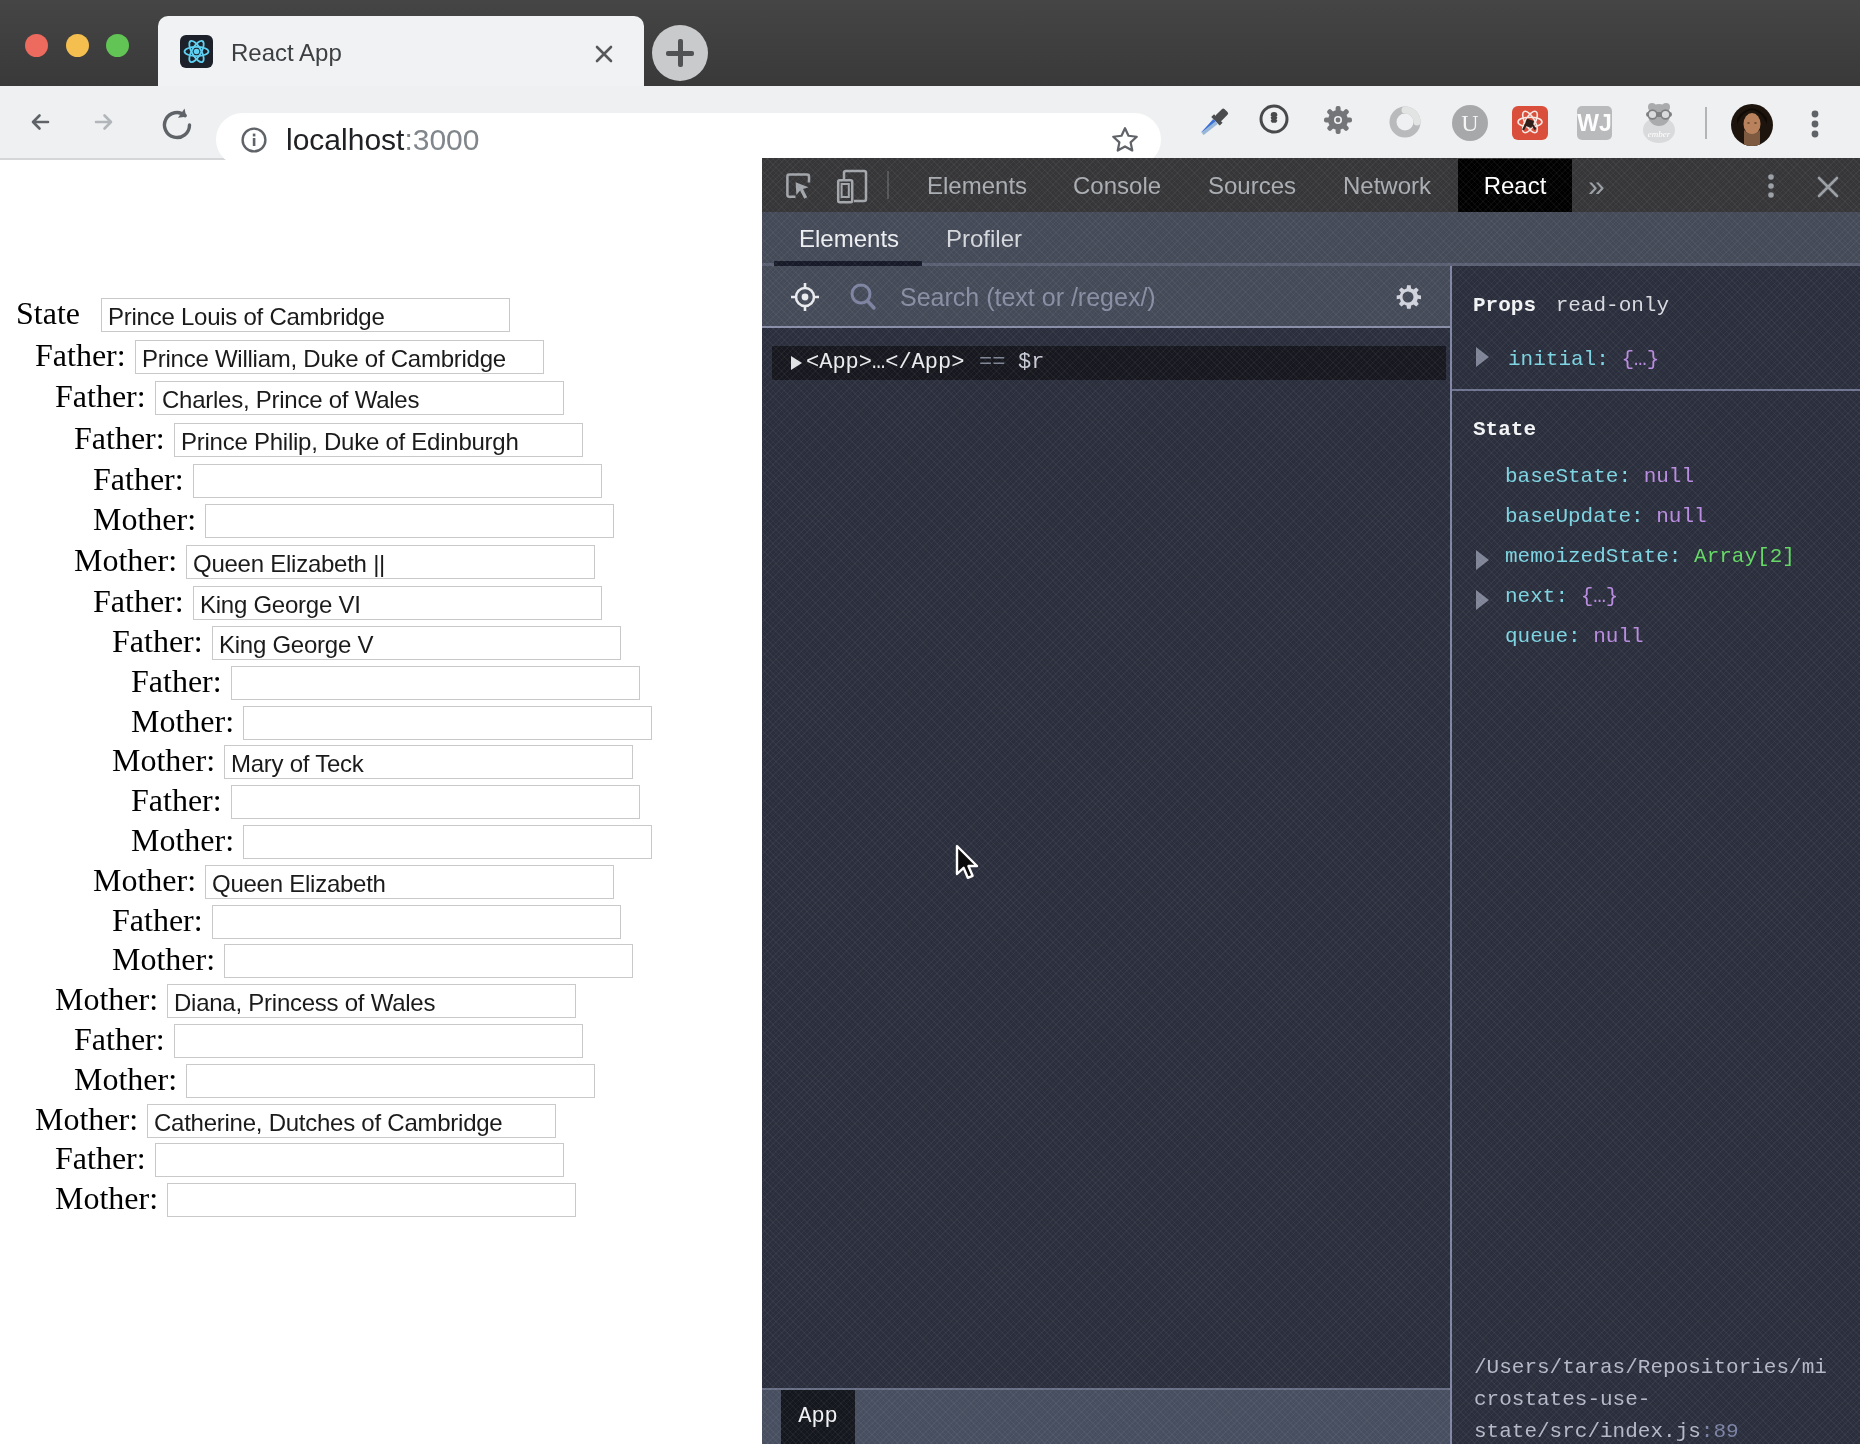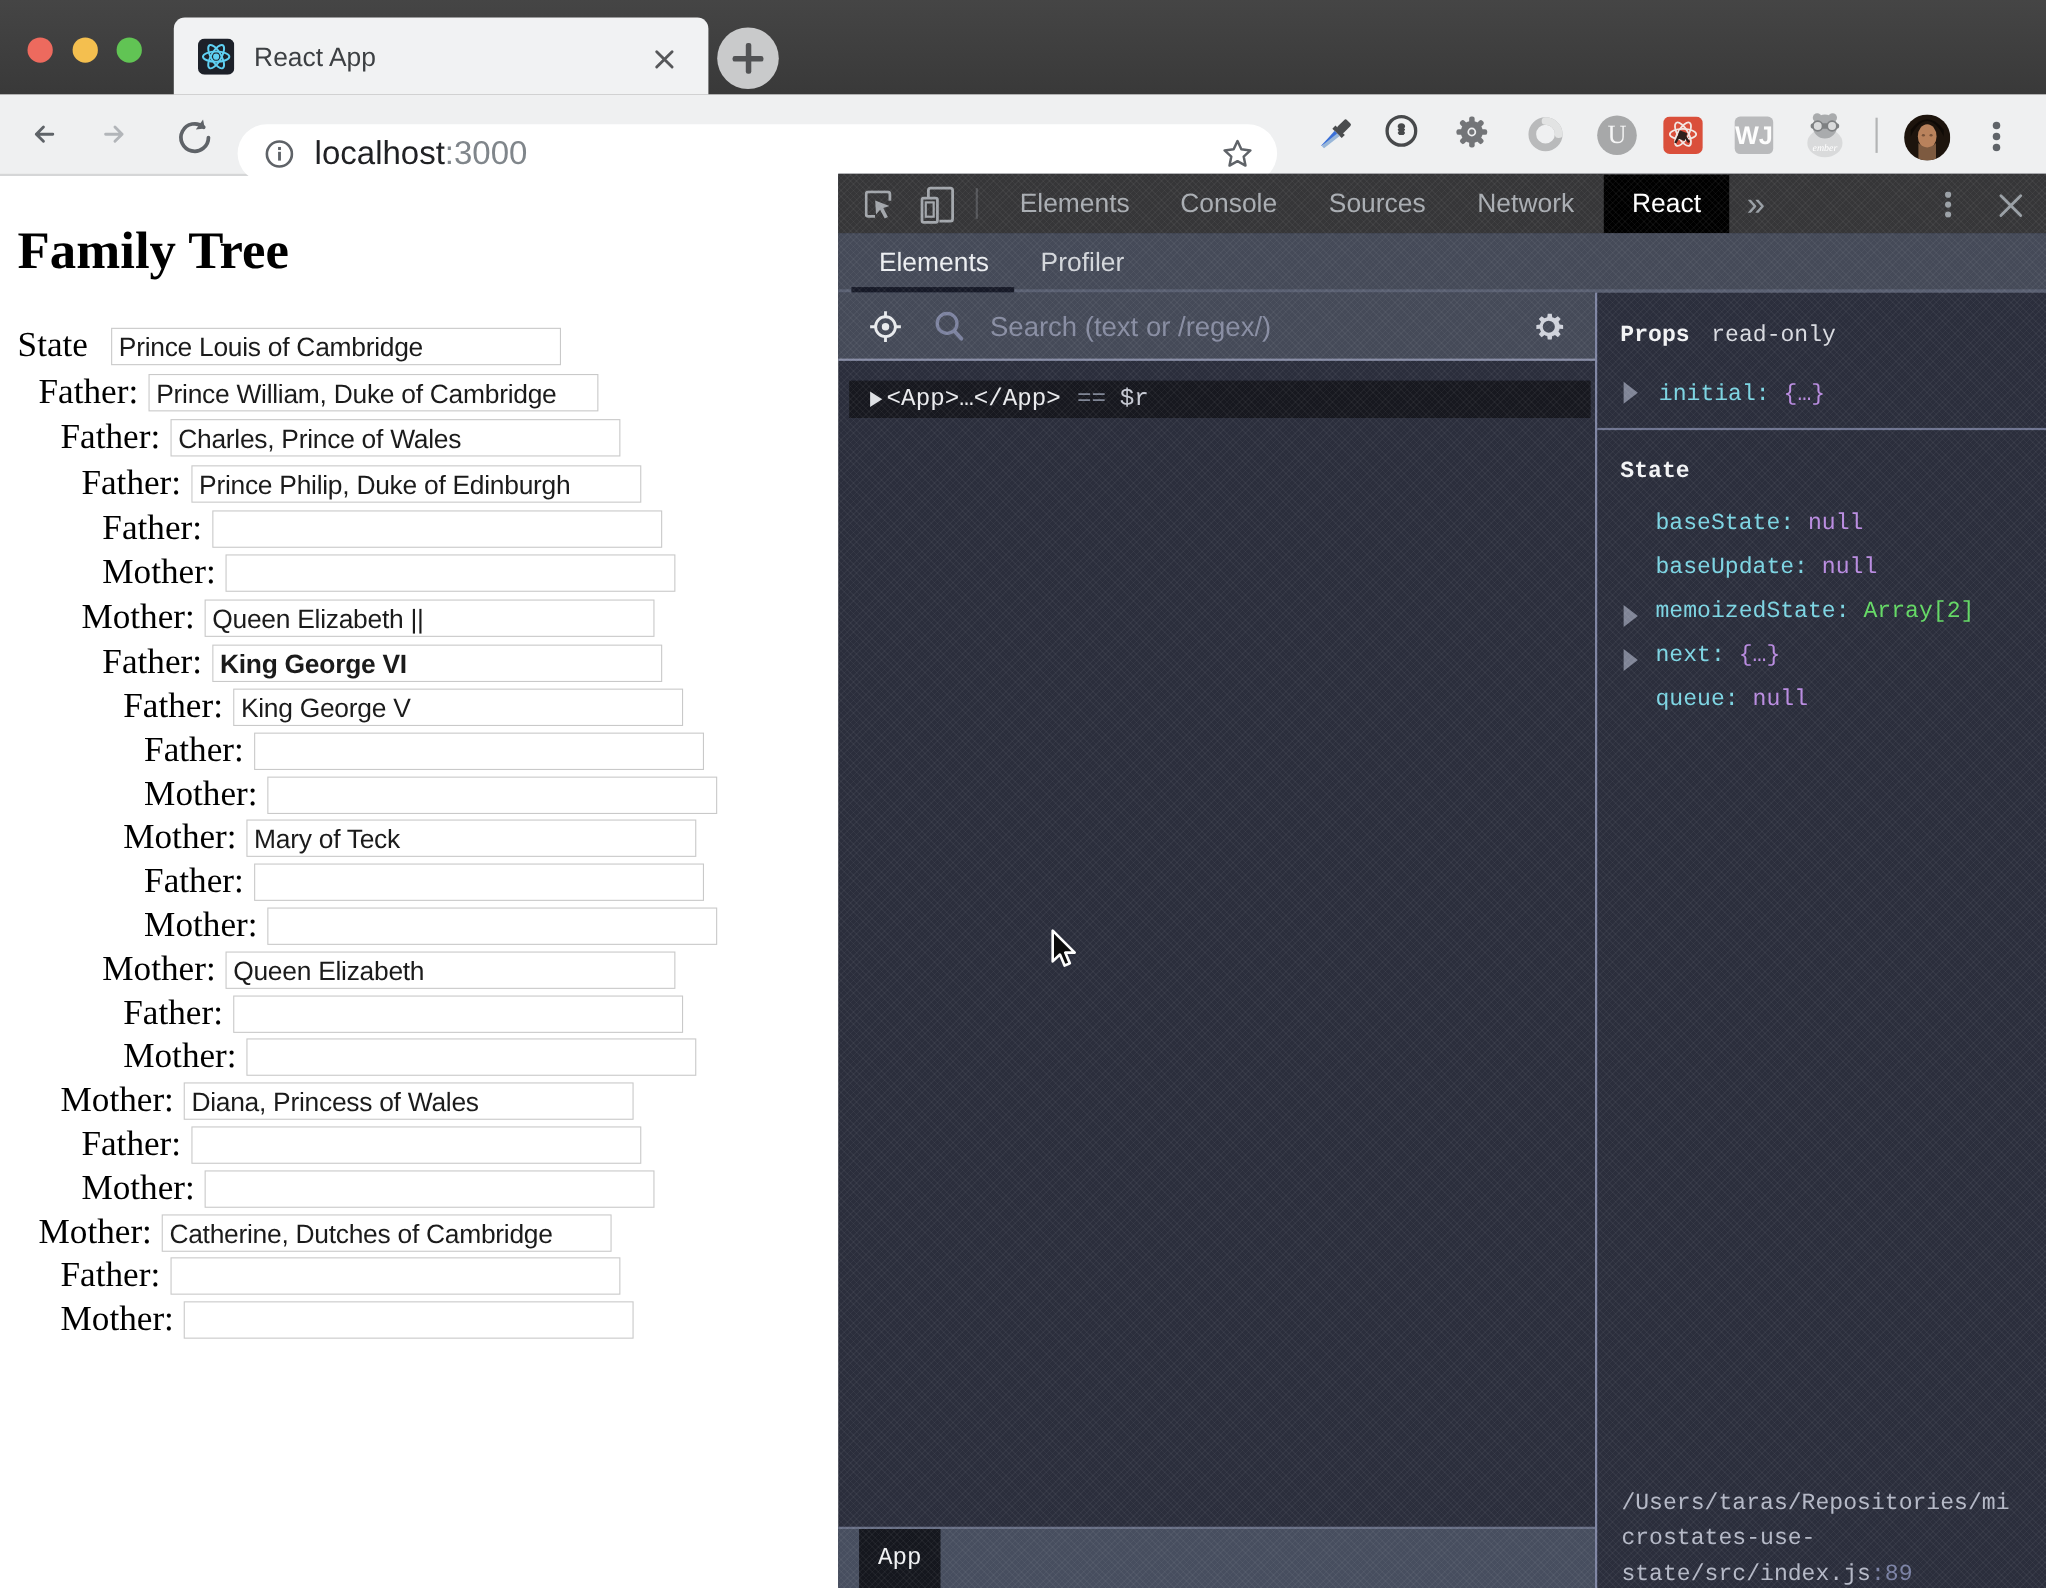--- a/index.html
+++ b/index.html
@@ -208,23 +208,20 @@
     </svg>
     <svg style="position:absolute;left:1808px;top:24px" width="14" height="28" viewBox="0 0 14 28">
       <g fill="#5f6368">
         <circle cx="7" cy="4" r="3.4"></circle>
           <circle cx="7" cy="14" r="3.4"></circle>
           <circle cx="7" cy="24" r="3.4"></circle>
       </g>
     </svg>
   </div>
 
-  <div id="page">
-    <h1>Family Tree</h1>
-  </div>
   <div class="row" style="left:16px;top:298px">
       <span class="lb">State</span>
       <input style="left: 85px;" value="Prince Louis of Cambridge">
     </div>
 <div class="row" style="left:35px;top:340px">
       <span class="lb">Father:</span>
       <input style="left: 100px;" value="Prince William, Duke of Cambridge">
     </div>
 <div class="row" style="left:55px;top:381px">
       <span class="lb">Father:</span>
@@ -241,21 +238,21 @@
 <div class="row" style="left:93px;top:504px">
       <span class="lb">Mother:</span>
       <input style="left: 112px;">
     </div>
 <div class="row" style="left:74px;top:545px">
       <span class="lb">Mother:</span>
       <input style="left: 112px;" value="Queen Elizabeth ||">
     </div>
 <div class="row" style="left:93px;top:586px">
       <span class="lb">Father:</span>
-      <input style="left: 100px; font-weight: bold;" value="King George VI">
+      <input style="left: 100px;" value="King George VI">
     </div>
 <div class="row" style="left:112px;top:626px">
       <span class="lb">Father:</span>
       <input style="left: 100px;" value="King George V">
     </div>
 <div class="row" style="left:131px;top:666px">
       <span class="lb">Father:</span>
       <input style="left: 100px;">
     </div>
 <div class="row" style="left:131px;top:706px">

